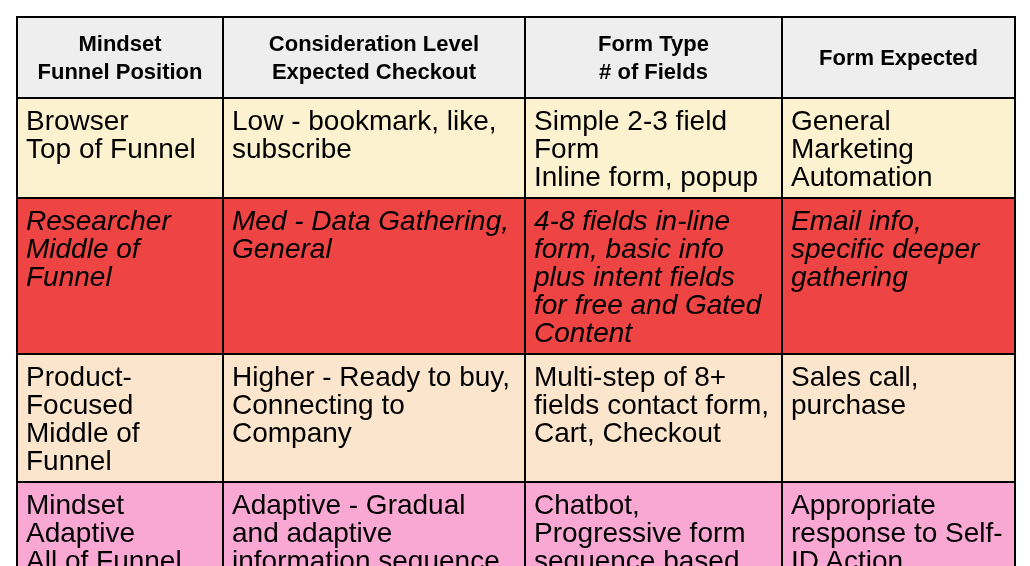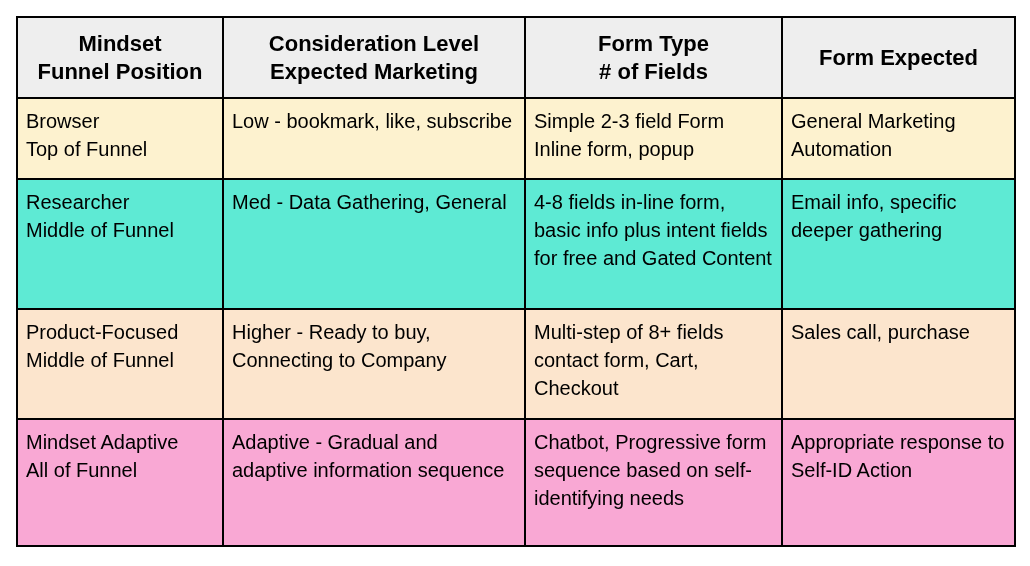--- a/index.html
+++ b/index.html
@@ -38,21 +38,21 @@
   }
   table.funnel-table th {
     font-size: 22px;
     font-weight: bold;
     line-height: 28px;
     text-align: center;
     vertical-align: middle;
     padding: 6px 8px;
   }
   table.funnel-table td {
-    font-size: 20px;
+    font-size: 28px;
     font-weight: normal;
     line-height: 28px;
     text-align: left;
     vertical-align: top;
     padding: 8px 8px 6px 8px;
   }
   tr.r-header { height: 81px; }
   tr.r-0 { height: 81px; }
   tr.r-1 { height: 130px; }
   tr.r-2 { height: 110px; margin-top: 46px; }
@@ -67,36 +67,36 @@
       <col class="c0">
         <col class="c1">
         <col class="c2">
         <col class="c3">
     </colgroup>
     <thead>
       <tr class="r-header" style="background-color: rgb(238, 238, 238);">
         <th>Mindset
 Funnel Position</th>
         <th>Consideration Level
-Expected Marketing</th>
+Expected Checkout</th>
         <th>Form Type
 # of Fields</th>
         <th>Form Expected</th>
       </tr>
     </thead>
     <tbody>
       <tr class="r-0" style="background-color: rgb(253, 242, 207);">
         <td>Browser
 Top of Funnel</td>
         <td>Low - bookmark, like, subscribe</td>
         <td>Simple 2-3 field Form
 Inline form, popup</td>
         <td>General Marketing Automation</td>
       </tr>
-      <tr class="r-1" style="background-color: #5eead4;">
+      <tr class="r-1" style="background-color: #ef4444; font-style: italic;">
         <td>Researcher
 Middle of Funnel</td>
         <td>Med - Data Gathering, General</td>
         <td>4-8 fields in-line form, basic info plus intent fields for free and Gated Content</td>
         <td>Email info, specific deeper gathering</td>
       </tr>
       <tr class="r-2" style="background-color: rgb(252, 229, 205);">
         <td>Product-Focused
 Middle of Funnel</td>
         <td>Higher - Ready to buy, Connecting to Company</td>

